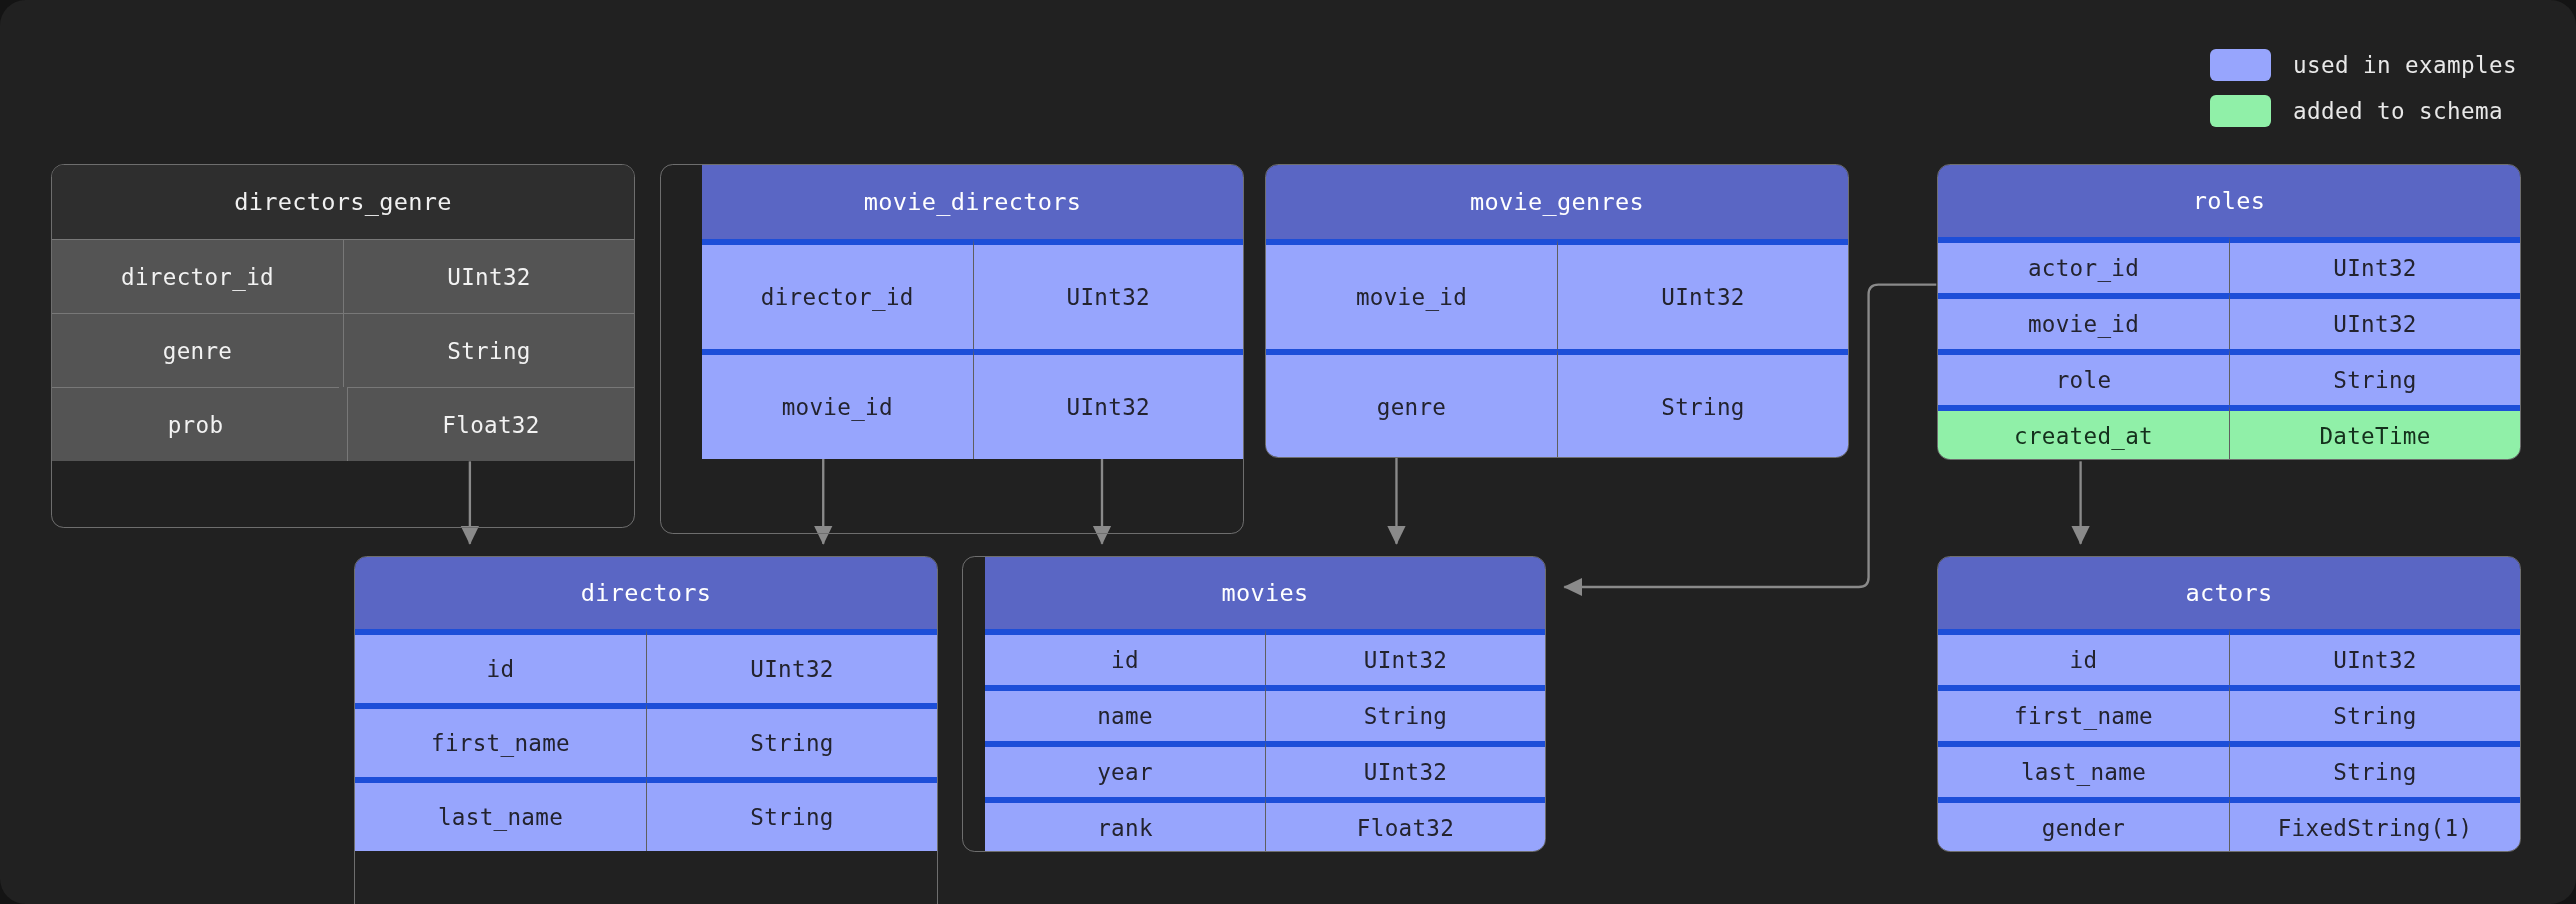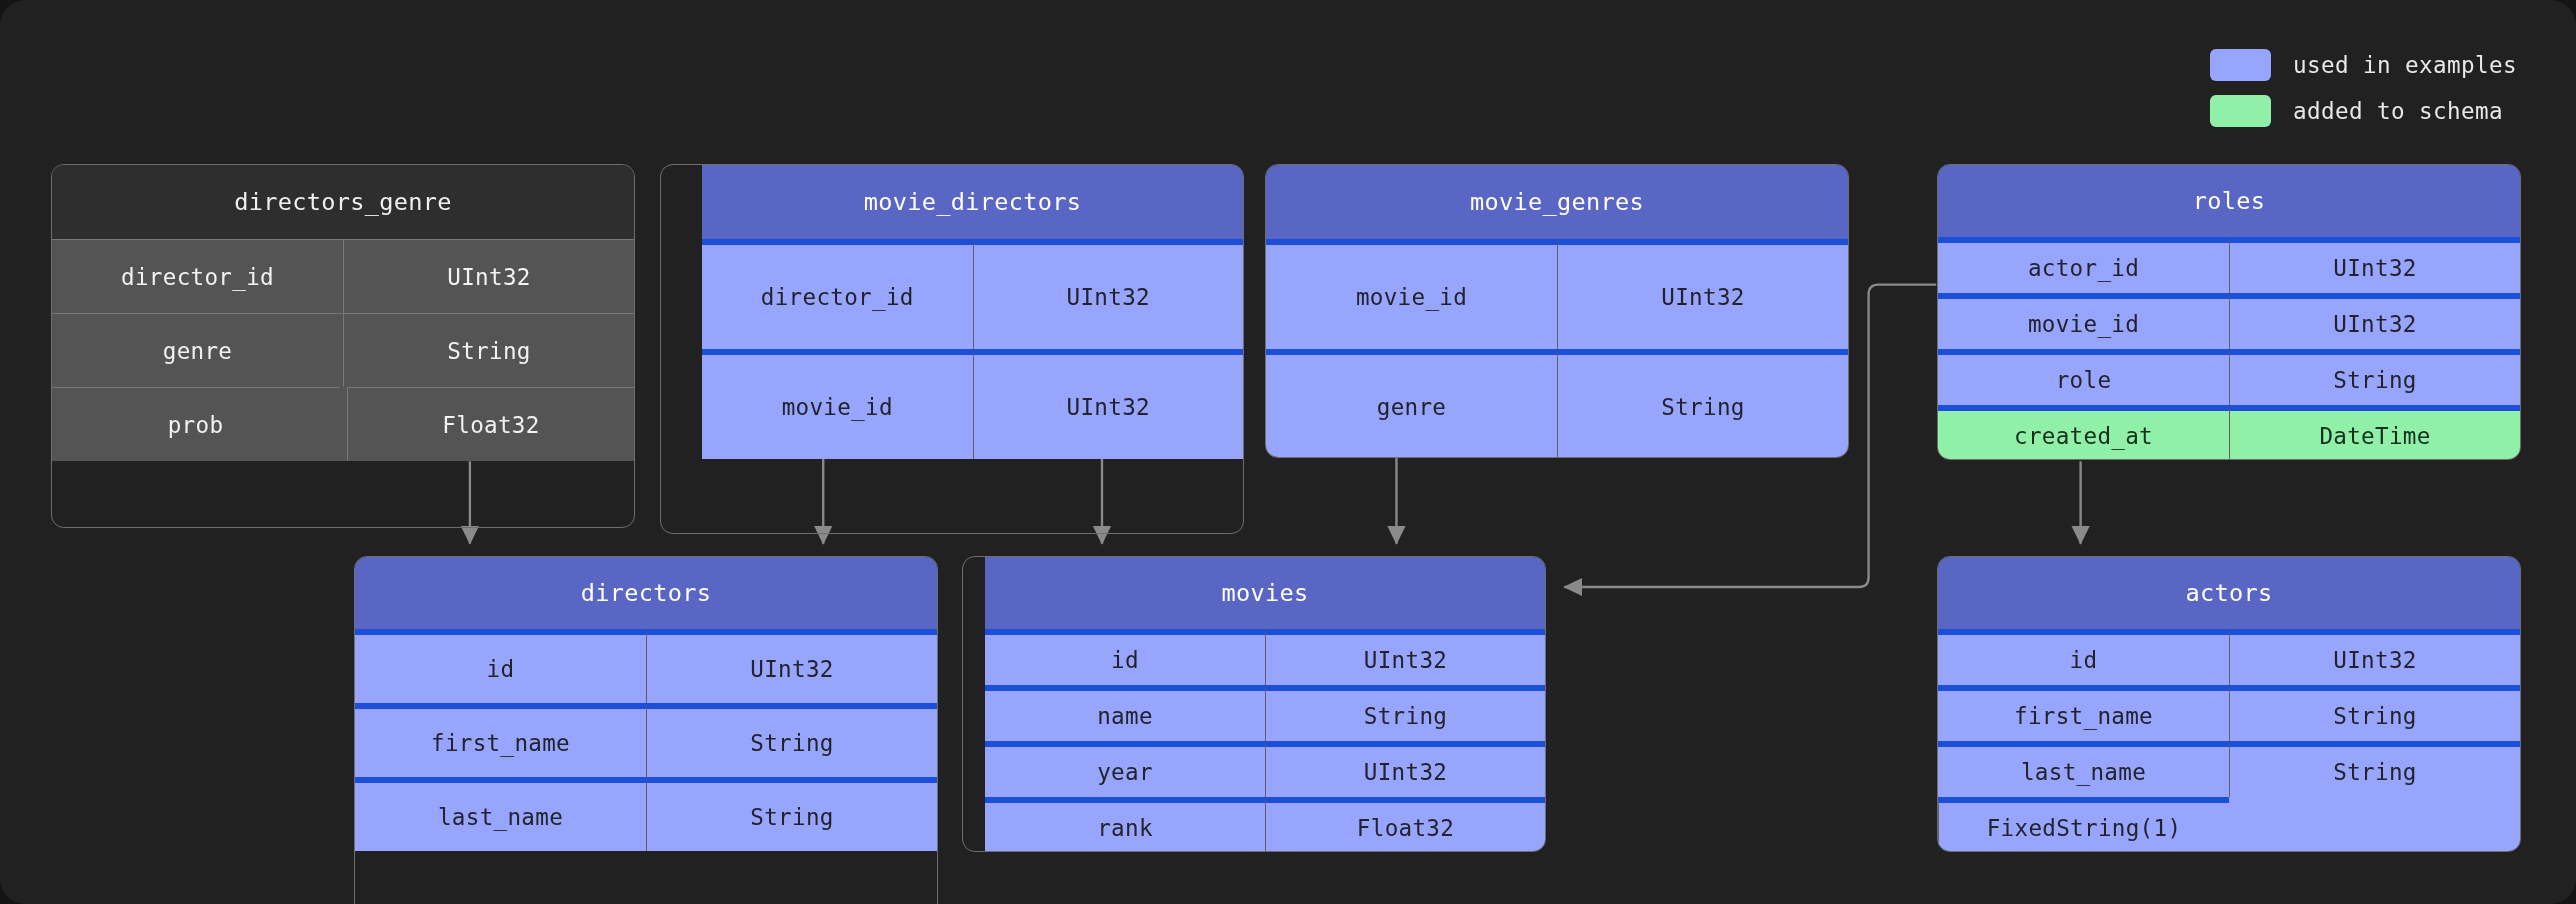--- a/index.html
+++ b/index.html
@@ -203,19 +203,20 @@
         </div>
         <div class="tbl-row" style="height: 56px;">
           <div class="tbl-cell name">first_name</div>
           <div class="tbl-cell type">String</div>
         </div>
         <div class="tbl-row" style="height: 56px;">
           <div class="tbl-cell name">last_name</div>
           <div class="tbl-cell type">String</div>
         </div>
         <div class="tbl-row" style="height: 56px;">
+          <div class="tbl-cell name">gender</div>
           <div class="tbl-cell type">FixedString(1)</div>
         </div>
       </div>
     </div>
 
 </div>
 
 
 </body></html>

